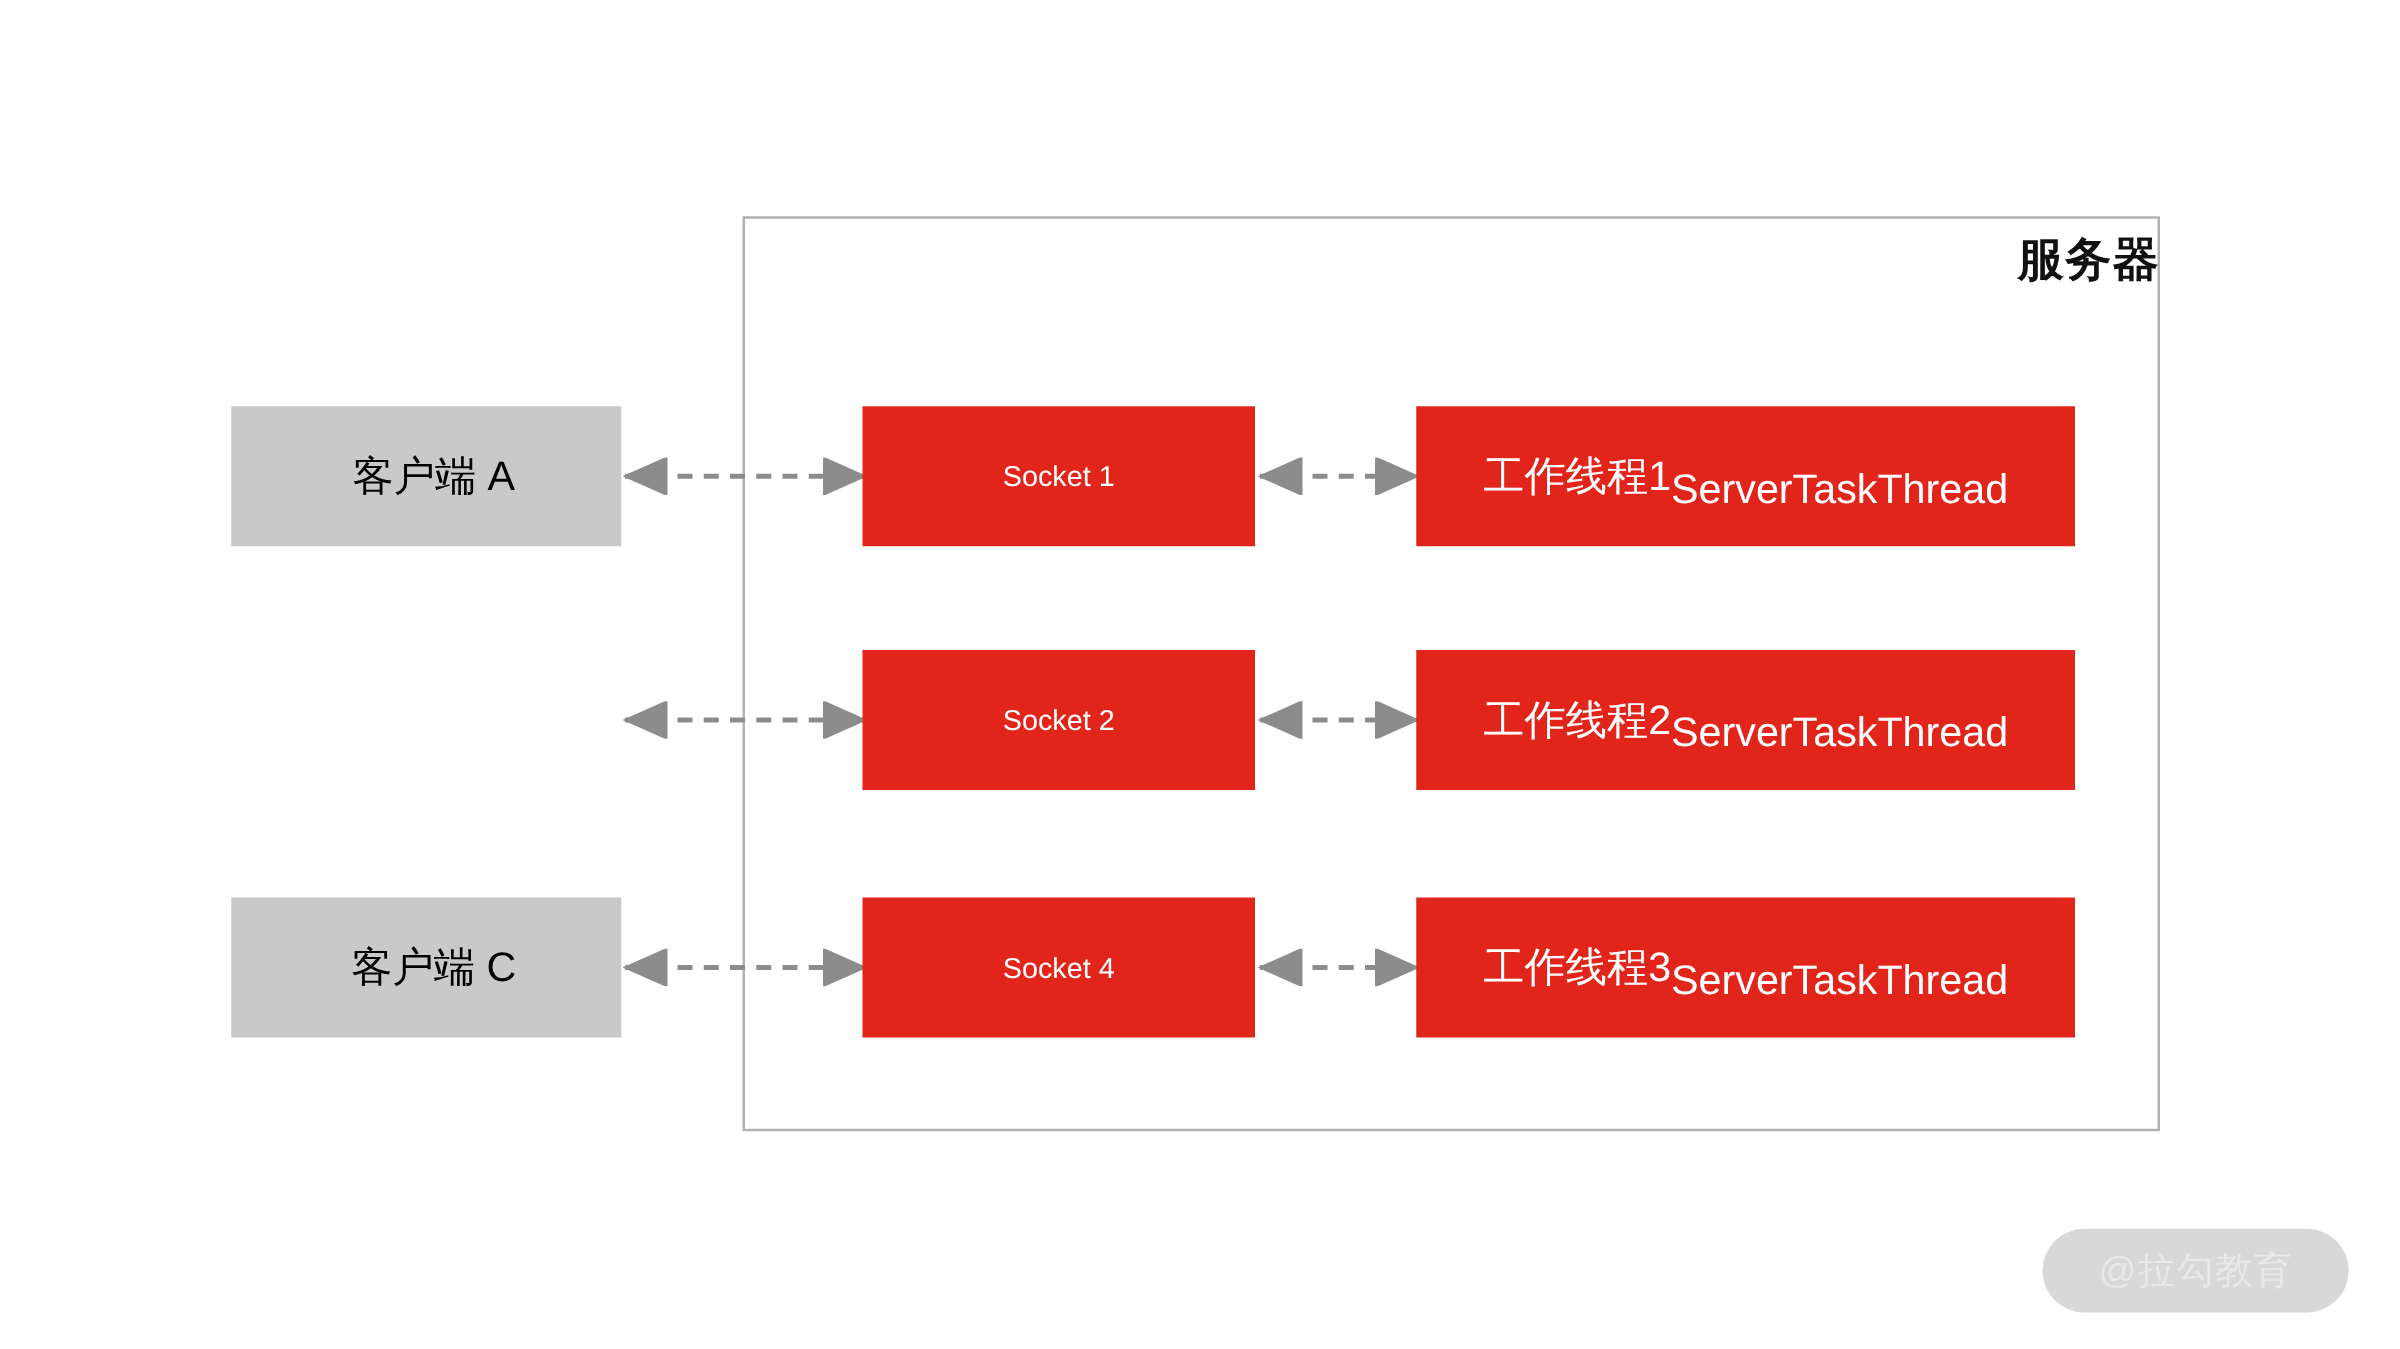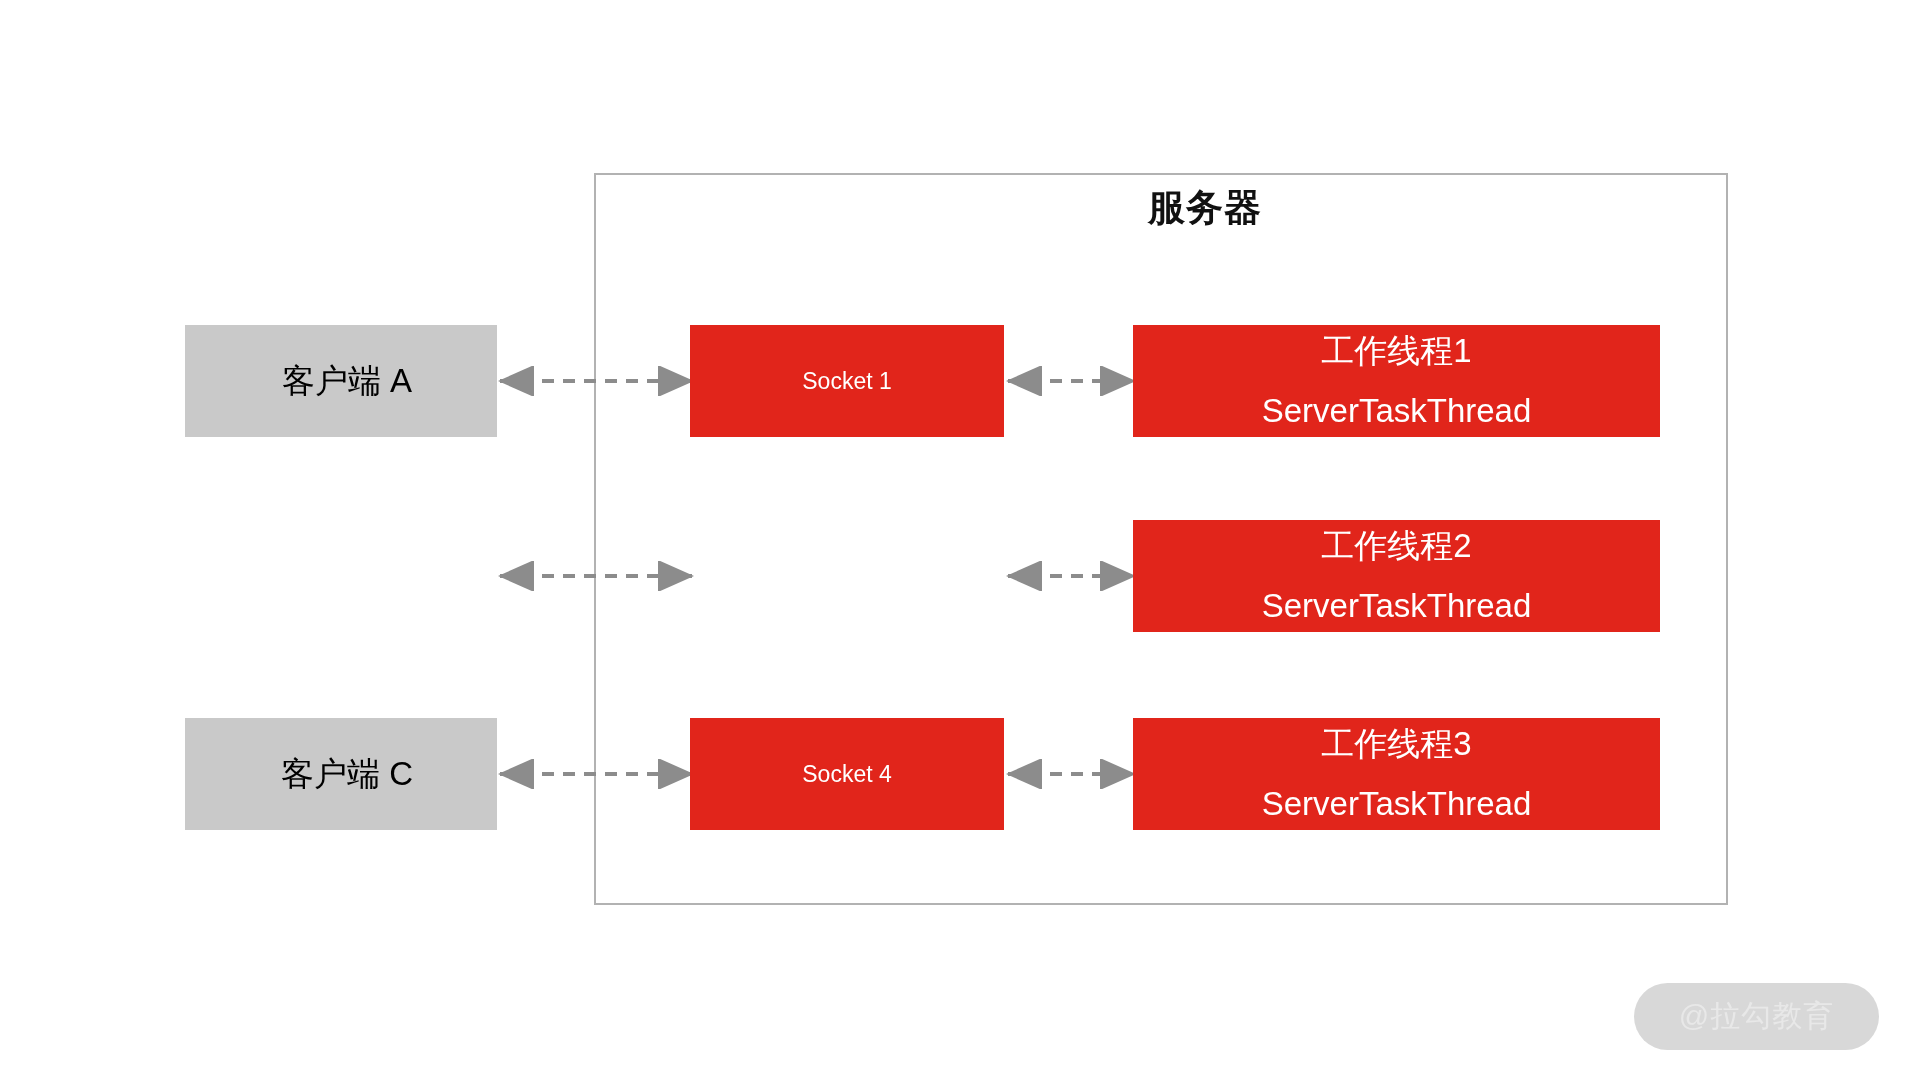--- a/index.html
+++ b/index.html
@@ -34,27 +34,26 @@
     height: 732px;
     border: 2px solid #b2b2b2;
     box-sizing: border-box;
     background: transparent;
   }
   .server-title {
     position: absolute;
     left: 594px;
     top: 185px;
     width: 1134px;
-    text-align: center;
+    text-align: right;
     font-size: 37px;
     font-weight: bold;
     color: #111111;
     letter-spacing: 1px;
     line-height: 1.25;
-    padding-left: 44px;
   }
 
   
   .node {
     position: absolute;
     box-sizing: border-box;
     display: flex;
     align-items: center;
     justify-content: center;
     text-align: center;
@@ -83,21 +82,21 @@
   }
 
   .worker-box {
     background: #e1251b;
     color: #ffffff;
     font-size: 33px;
     font-weight: 400;
     left: 1133px;
     width: 527px;
     height: 112px;
-    flex-direction: column;
+    flex-direction: row;
   }
   .worker-line-1 { display: block; }
   .worker-line-2 { display: block; margin-top: 20px; }
 
   
   .row-1 { top: 325px; }
   .row-2 { top: 520px; }
   .row-3 { top: 718px; }
 
   
@@ -164,20 +163,23 @@
   <div class="node worker-box row-1">
     <span class="worker-line-1">工作线程1</span>
     <span class="worker-line-2">ServerTaskThread</span>
   </div>
 
 
   <svg class="connector conn-left conn-row-2" viewBox="0 0 214 30" preserveAspectRatio="none">
     <line x1="11" y1="15" x2="203" y2="15" stroke="#8c8c8c" stroke-width="4" stroke-dasharray="12,9" marker-start="url(#ar-start-1)" marker-end="url(#ar-end-1)"></line>
   </svg>
 
+  <div class="node socket-box row-2">
+    <span>Socket 2</span>
+  </div>
 
   <svg class="connector conn-right conn-row-2" viewBox="0 0 148 30" preserveAspectRatio="none">
     <line x1="11" y1="15" x2="137" y2="15" stroke="#8c8c8c" stroke-width="4" stroke-dasharray="12,9" marker-start="url(#ar-start-1)" marker-end="url(#ar-end-1)"></line>
   </svg>
 
   <div class="node worker-box row-2">
     <span class="worker-line-1">工作线程2</span>
     <span class="worker-line-2">ServerTaskThread</span>
   </div>
 

